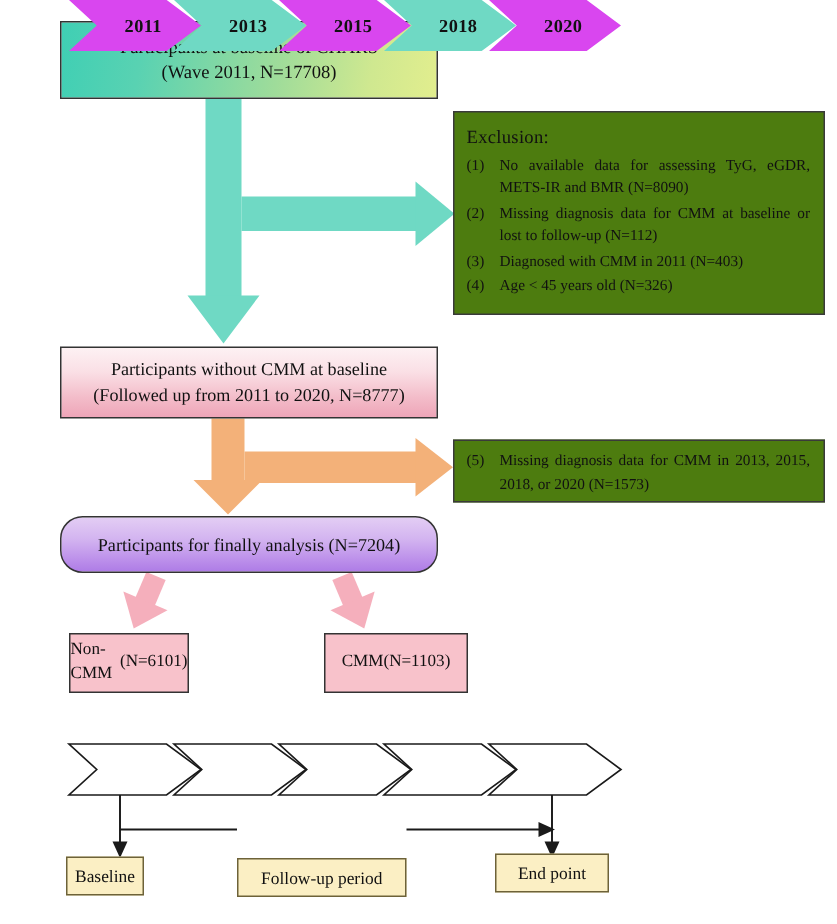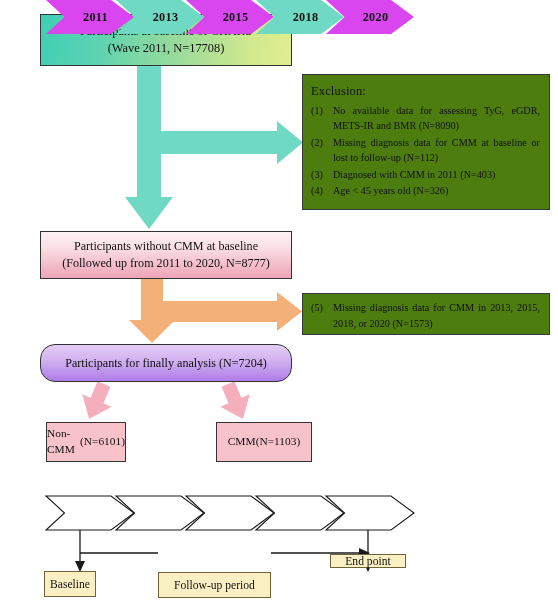--- a/index.html
+++ b/index.html
@@ -76,21 +76,21 @@
   
   .ybox {
     position:absolute;
     border:1.2px solid #6d6239;
     background:#fbefc4;
     display:flex; align-items:center; justify-content:center;
     font-size:11.6px; color:#111;
   }
   #box-followup { left:158px; top:540px; width:113px; height:26px;margin-top:32px; }
   #box-baseline-lbl { left:44px; top:571px; width:52px; height:26px; }
-  #box-endpoint { left:330px; top:554px; width:76px; height:14px; }
+  #box-endpoint { left:330px; top:569px; width:76px; height:26px; }
   .chev {
     position:absolute; top:0; height:34px; width:88px;
     display:flex; align-items:center; justify-content:center;
     font-size:12.2px; font-weight:bold; color:#111;
     clip-path:polygon(0% 0%, 74% 0%, 100% 50%, 74% 100%, 0% 100%, 21% 50%);
     letter-spacing:.3px;
     padding-left:11px;
   }
   .chev.orange { background:#d946ef;text-align:center; }
   .chev.teal   { background:#6fd9c4; }

